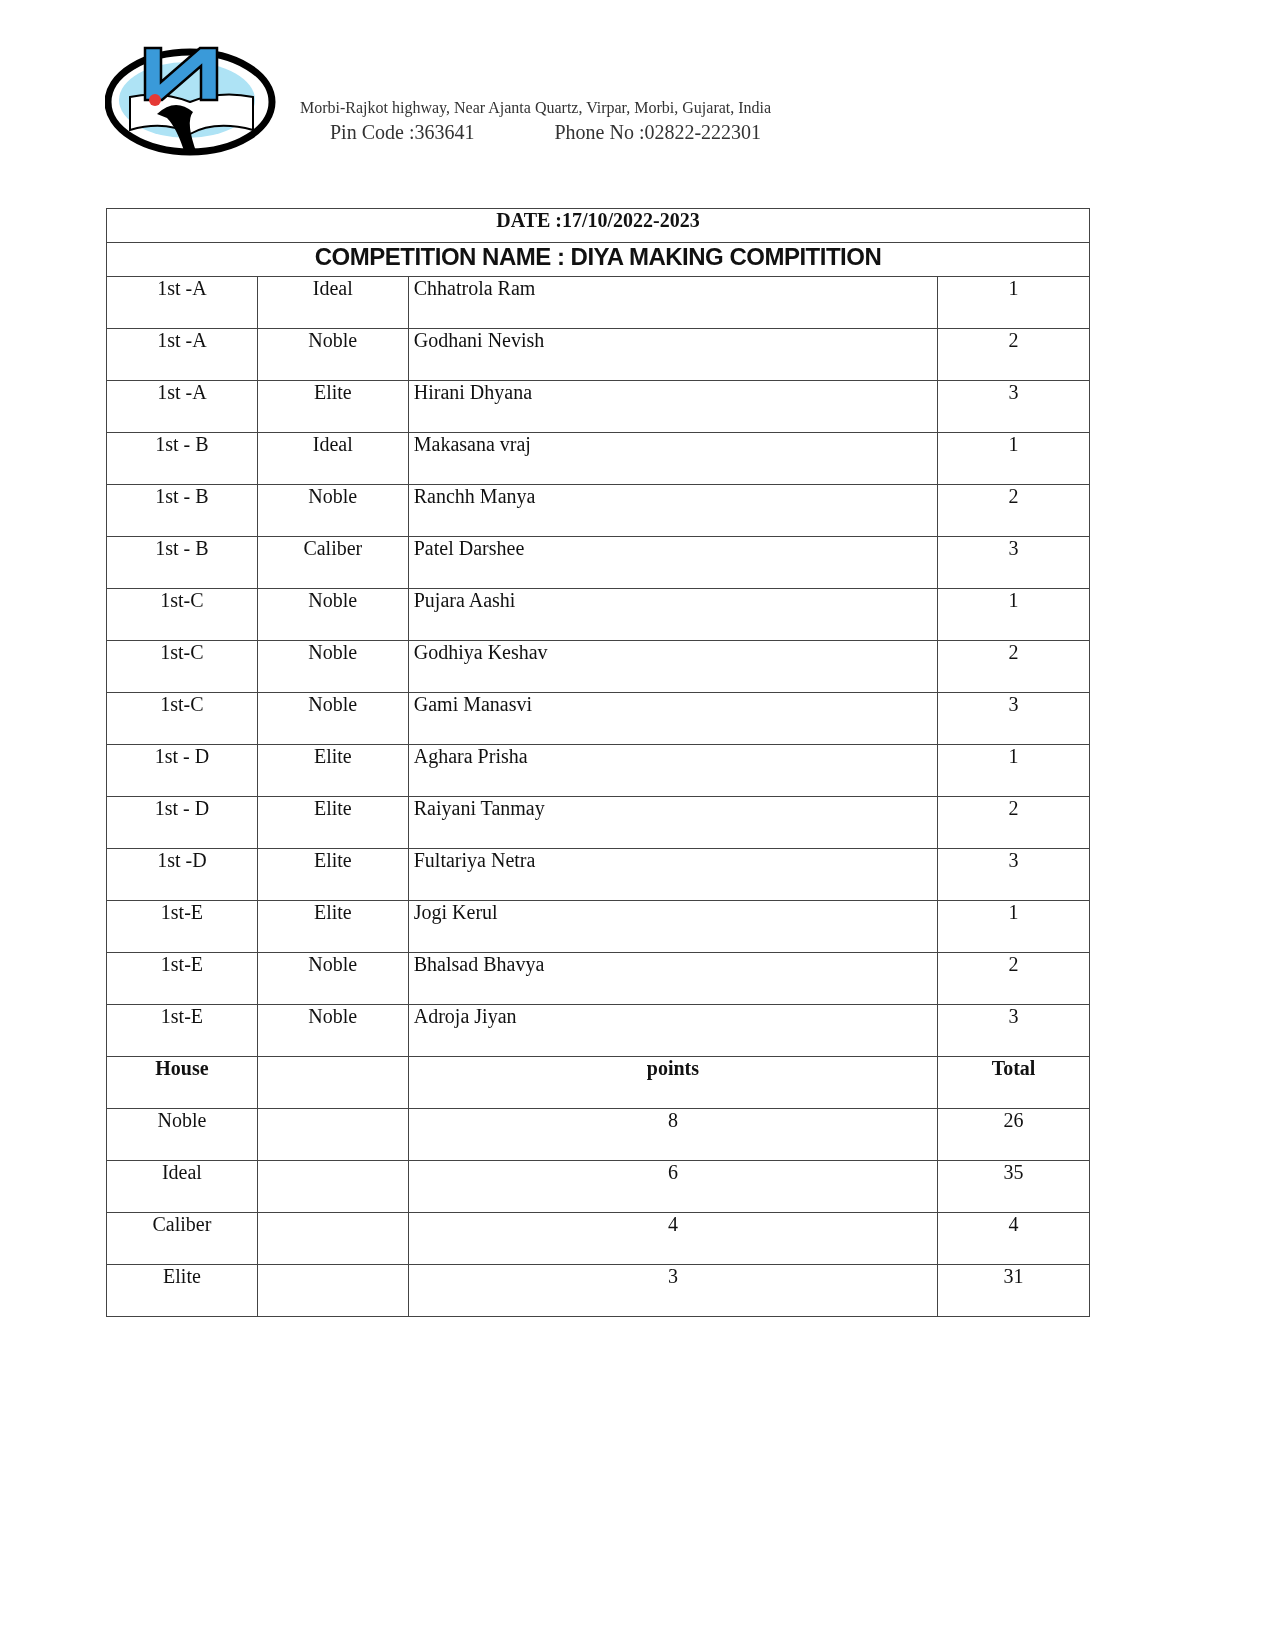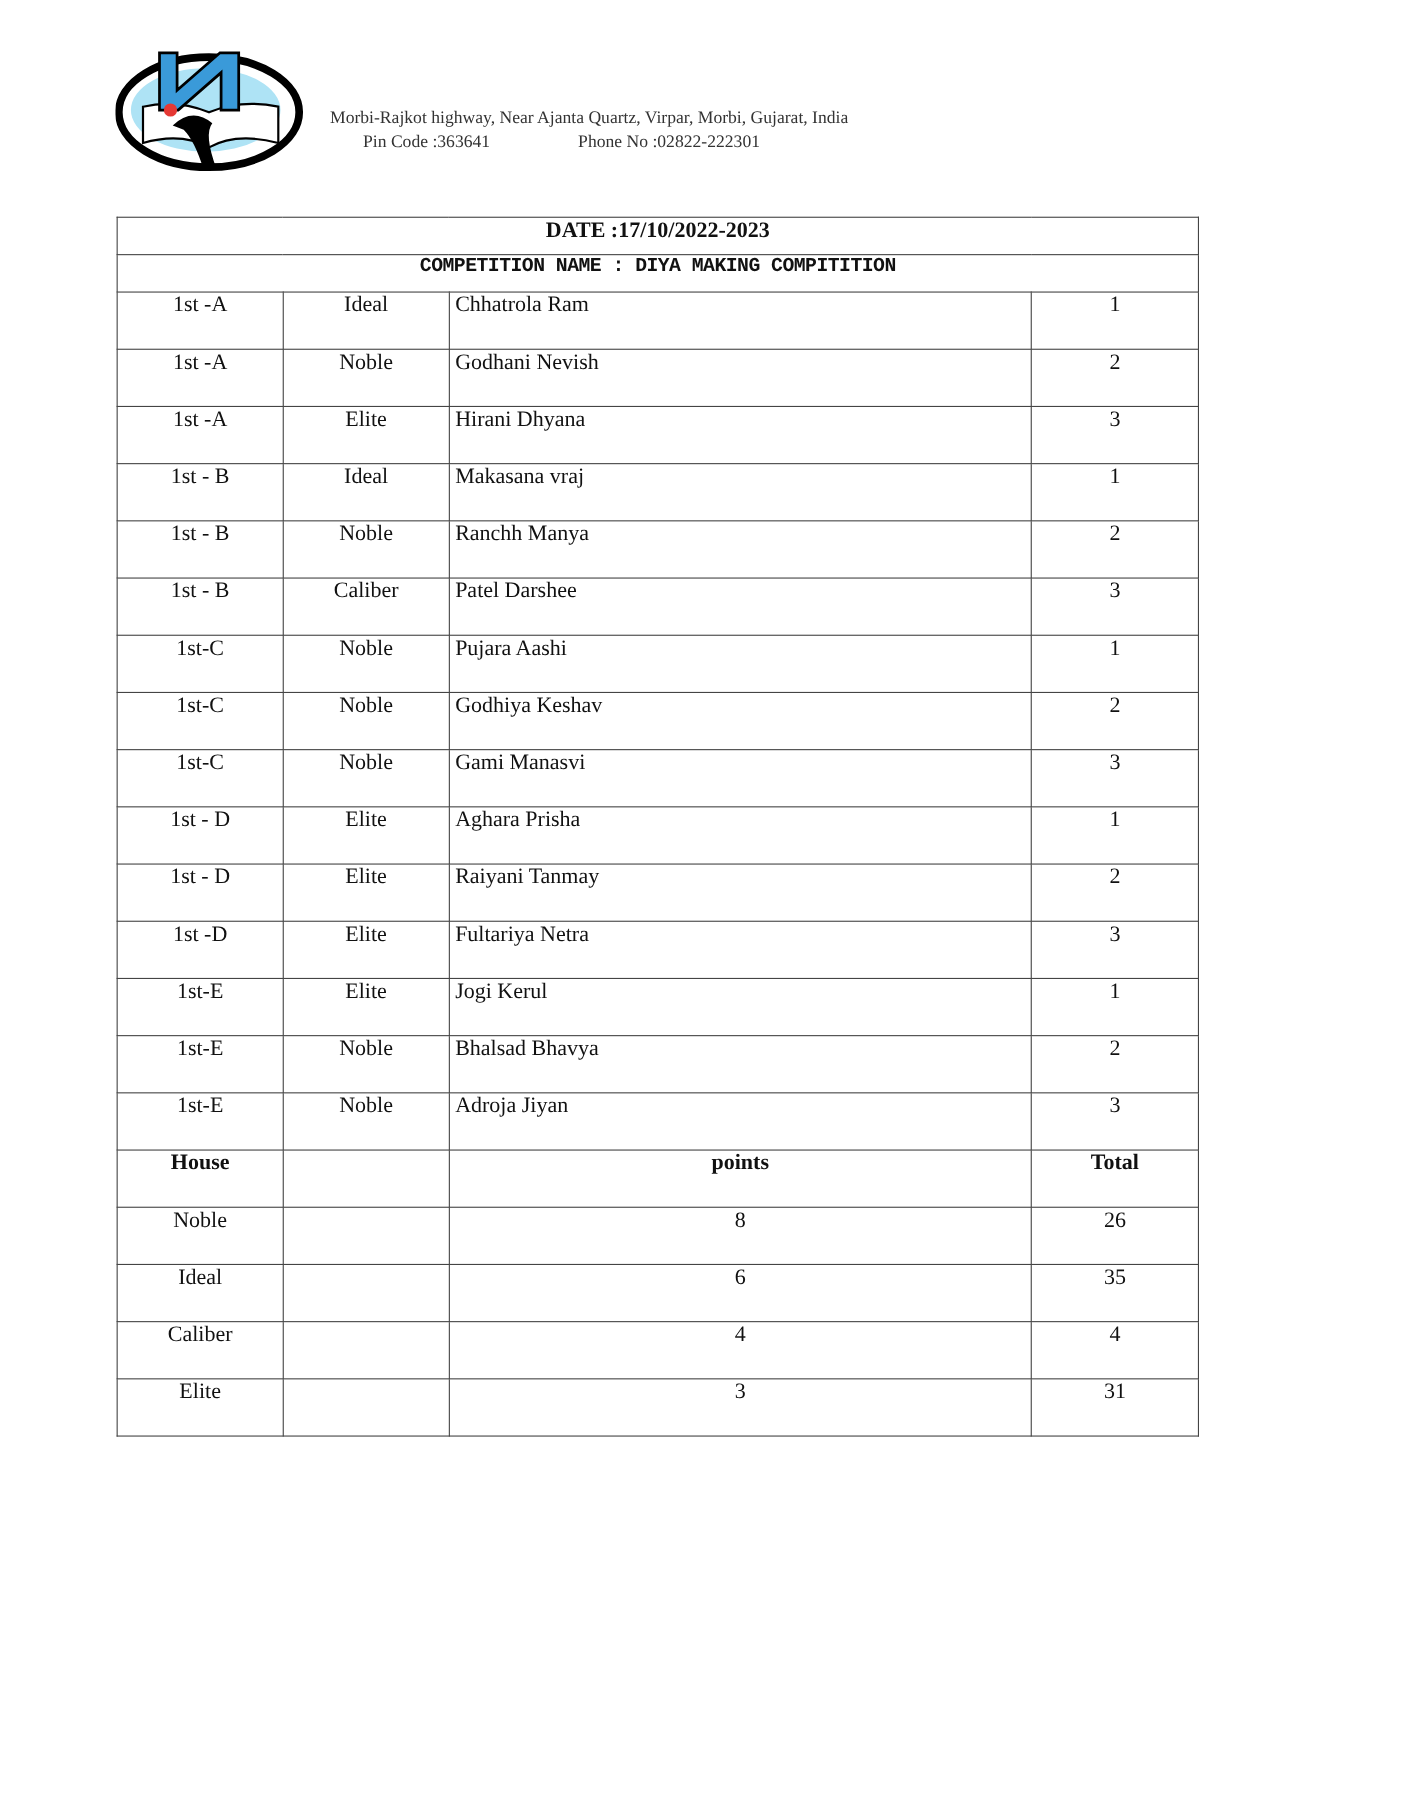--- a/index.html
+++ b/index.html
@@ -1,26 +1,26 @@
 <!DOCTYPE html>
 <html><head>
 <meta charset="utf-8">
 <style>
   html, body { margin:0; padding:0; background:#ffffff; }
   body { width:1275px; height:1650px; position:relative; font-family:"DejaVu Serif", serif; color:#111; }
   .logo { position:absolute; left:105px; top:42px; width:175px; height:115px; }
   .head { position:absolute; left:300px; top:84px; width:640px; }
   .school { font-weight:bold; font-size:16px; text-align:center; margin-left:-60px; color:#222; font-family:"Liberation Serif", serif; font-size:17px; }
   .addr { font-size:16px; color:#333; margin-top:15px; font-family:"Liberation Serif", serif; }
-  .pinrow { font-size:16px; color:#333; margin-top:4px; margin-left:30px; font-family:"Liberation Serif", serif; }
+  .pinrow { font-size:20px; color:#333; margin-top:4px; margin-left:30px; font-family:"Liberation Serif", serif; }
   .pinrow span.gap { display:inline-block; width:80px; }
-  table.main { position:absolute; left:106px; top:197px; width:984px; border-collapse:collapse; font-family:"Liberation Serif", serif; font-size:20px; }
+  table.main { position:absolute; left:106px; top:208px; width:984px; border-collapse:collapse; font-family:"Liberation Serif", serif; font-size:20px; }
   table.main td { border:1.5px solid #444; padding:0 5px; vertical-align:top; }
   .title-row td { text-align:center; font-weight:bold; height:33px; vertical-align:middle; border:2px solid #111; }
-  .comp { font-family:Liberation Mono, monospace; font-weight:bold; font-size:18px; letter-spacing:-0.5px; }
+  .comp { font-family:Liberation Sans, sans-serif; font-weight:bold; font-size:24px; letter-spacing:-0.5px; }
   .hdr td { font-weight:bold; height:50px; vertical-align:middle; border:2px solid #111; }
   .row td { height:51px; padding-top:4px; }
   .c { text-align:center; }
   .l { text-align:left; }
   .bold { font-weight:bold; }
 </style>
 </head>
 <body>
 
 <div class="logo">

